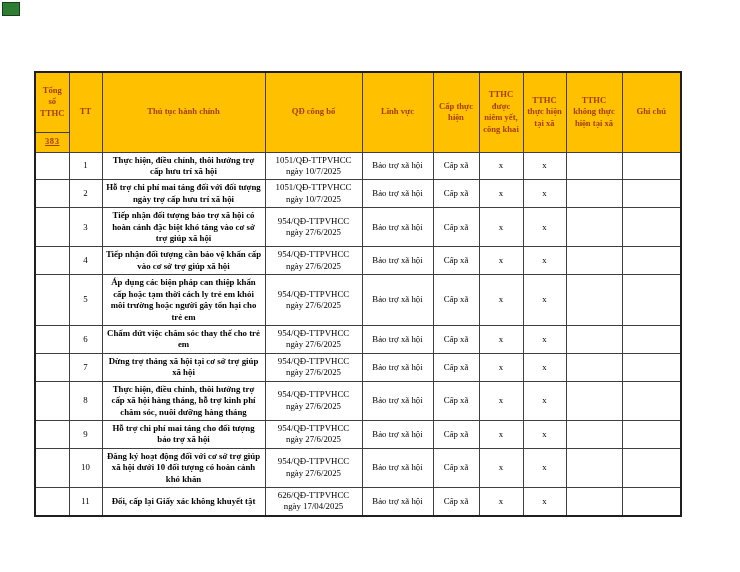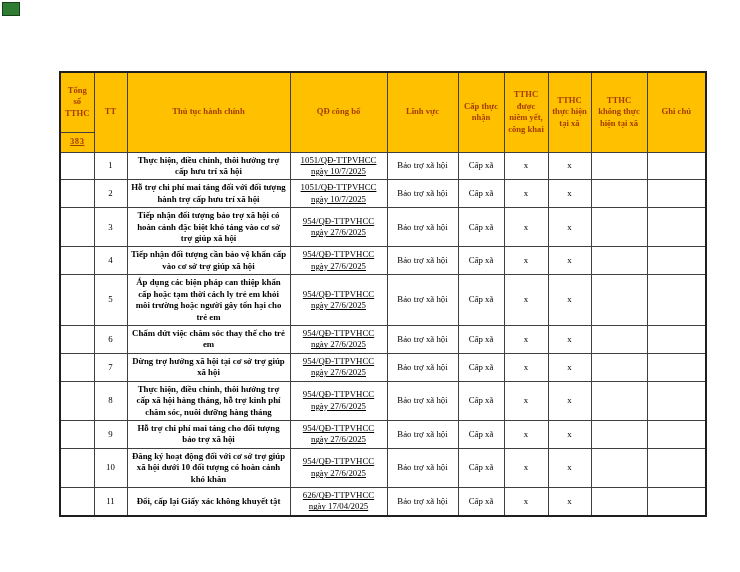--- a/index.html
+++ b/index.html
@@ -15,21 +15,21 @@
     position: absolute;
     left: 2px;
     top: 2px;
     width: 16px;
     height: 12px;
     background: #2E7D32;
     border: 1px solid #14401a;
   }
   .sheet {
     position: absolute;
-    left: 39px;
+    left: 14px;
     top: 71px;
     padding-left: 20px;
   }
   table.tthc {
     border-collapse: collapse;
     table-layout: fixed;
     width: 646px;
     border: 2px solid #1F1F1F;
   }
   table.tthc th, table.tthc td {
@@ -56,21 +56,21 @@
     letter-spacing: 0.5px;
     text-decoration: underline;
   }
   table.tthc td {
     font-size: 8.8px;
     line-height: 1.3;
     color: #000000;
     text-align: center;
   }
   td.c-proc { text-align: left; font-weight: bold; }
-  td.c-qd div { text-align: center; text-decoration: underline; }
+  td.c-qd div { text-align: center; }
   tbody tr { height: 20px; }
   
   col.w-total { width: 34px; }
   col.w-tt { width: 33px; }
   col.w-proc { width: 163px; }
   col.w-qd { width: 97px; }
   col.w-field { width: 71px; }
   col.w-level { width: 46px; }
   col.w-posted { width: 44px; }
   col.w-commune { width: 43px; }
@@ -96,21 +96,21 @@
         <col class="w-notcommune">
         <col class="w-note">
     </colgroup>
     <thead>
       <tr class="header-main">
         <th>Tổng số TTHC</th>
         <th rowspan="2">TT</th>
         <th rowspan="2">Thủ tục hành chính</th>
         <th rowspan="2">QĐ công bố</th>
         <th rowspan="2">Lĩnh vực</th>
-        <th rowspan="2">Cấp thực nhận</th>
+        <th rowspan="2">Cấp thực hiện</th>
         <th rowspan="2">TTHC được niêm yết, công khai</th>
         <th rowspan="2">TTHC thực hiện tại xã</th>
         <th rowspan="2">TTHC không thực hiện tại xã</th>
         <th rowspan="2">Ghi chú</th>
       </tr>
       <tr class="header-total-row">
         <th class="total-value-cell">383</th>
       </tr>
     </thead>
     <tbody id="rows-body">
@@ -126,21 +126,21 @@
     <td class="c-level">Cấp xã</td>
     <td class="c-x">x</td>
     <td class="c-x">x</td>
     <td class="c-x"></td>
     <td class="c-note"></td>
   </tr>
 
   <tr>
     <td class="c-total"></td>
     <td class="c-tt">2</td>
-    <td class="c-proc">Hỗ trợ chi phí mai táng đối với đối tượng hành trợ cấp hưu trí xã hội</td>
+    <td class="c-proc">Hỗ trợ chi phí mai táng đối với đối tượng ngày trợ cấp hưu trí xã hội</td>
     <td class="c-qd">
       <div>1051/QĐ-TTPVHCC</div>
       <div>ngày 10/7/2025</div>
     </td>
     <td class="c-field">Bảo trợ xã hội</td>
     <td class="c-level">Cấp xã</td>
     <td class="c-x">x</td>
     <td class="c-x">x</td>
     <td class="c-x"></td>
     <td class="c-note"></td>
@@ -206,21 +206,21 @@
     <td class="c-level">Cấp xã</td>
     <td class="c-x">x</td>
     <td class="c-x">x</td>
     <td class="c-x"></td>
     <td class="c-note"></td>
   </tr>
 
   <tr>
     <td class="c-total"></td>
     <td class="c-tt">7</td>
-    <td class="c-proc">Dừng trợ hưởng xã hội tại cơ sở trợ giúp xã hội</td>
+    <td class="c-proc">Dừng trợ tháng xã hội tại cơ sở trợ giúp xã hội</td>
     <td class="c-qd">
       <div>954/QĐ-TTPVHCC</div>
       <div>ngày 27/6/2025</div>
     </td>
     <td class="c-field">Bảo trợ xã hội</td>
     <td class="c-level">Cấp xã</td>
     <td class="c-x">x</td>
     <td class="c-x">x</td>
     <td class="c-x"></td>
     <td class="c-note"></td>

